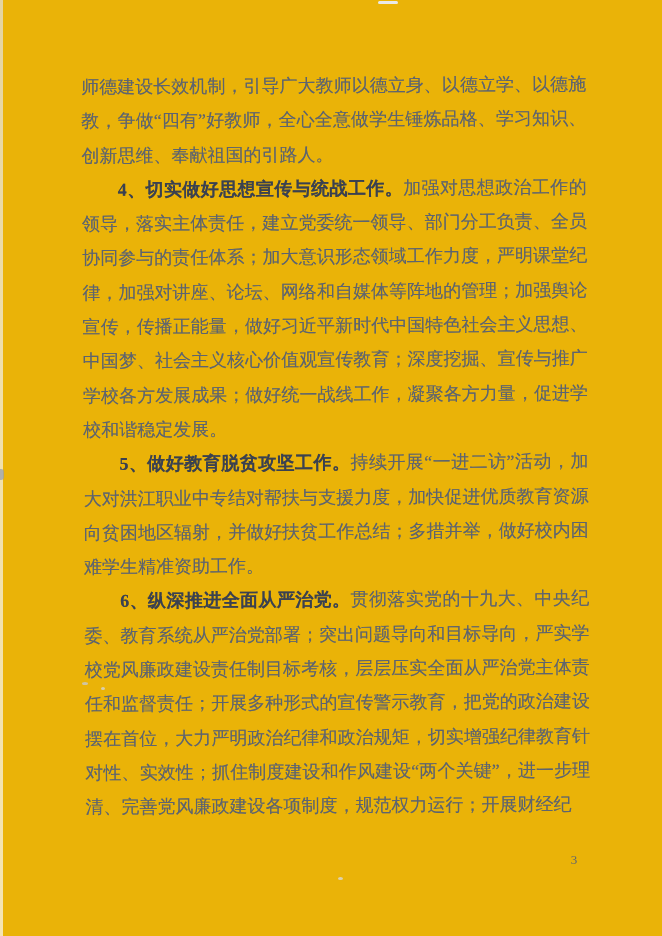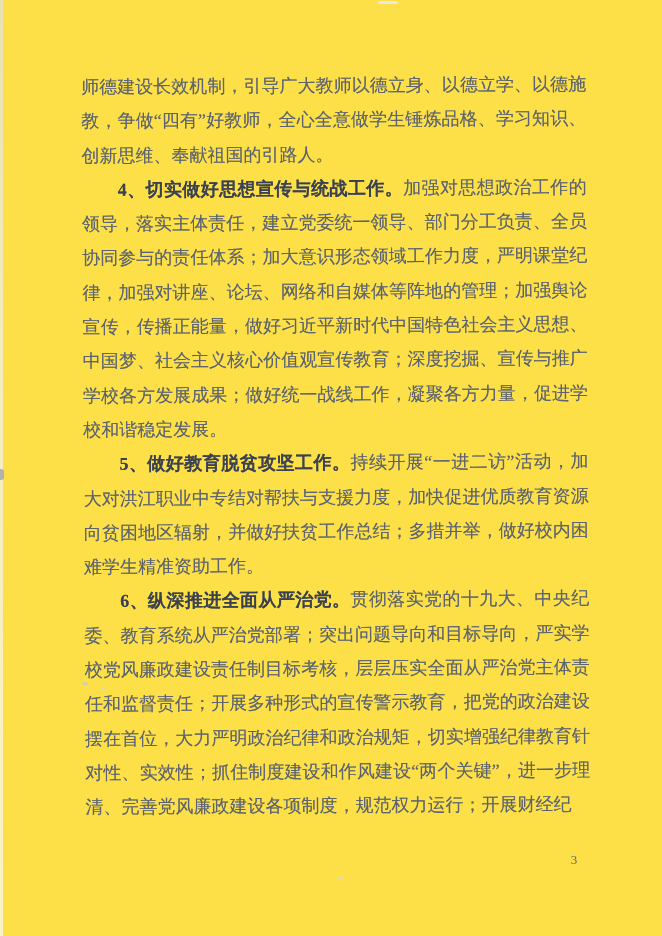--- a/index.html
+++ b/index.html
@@ -4,21 +4,21 @@
 <style>
   html, body {
     margin: 0;
     padding: 0;
     background: #ffffff;
   }
   .scan-page {
     position: relative;
     width: 662px;
     height: 936px;
-    background: #fde047;
+    background: #eab308;
     overflow: hidden;
     font-family: "Liberation Serif", serif;
   }
   
   .edge-strip {
     position: absolute;
     left: 0; top: 0;
     width: 3px; height: 936px;
     background: linear-gradient(to bottom, #e2e2e2 0%, #f2f2f2 40%, #fafafa 100%);
     opacity: 0.7;

